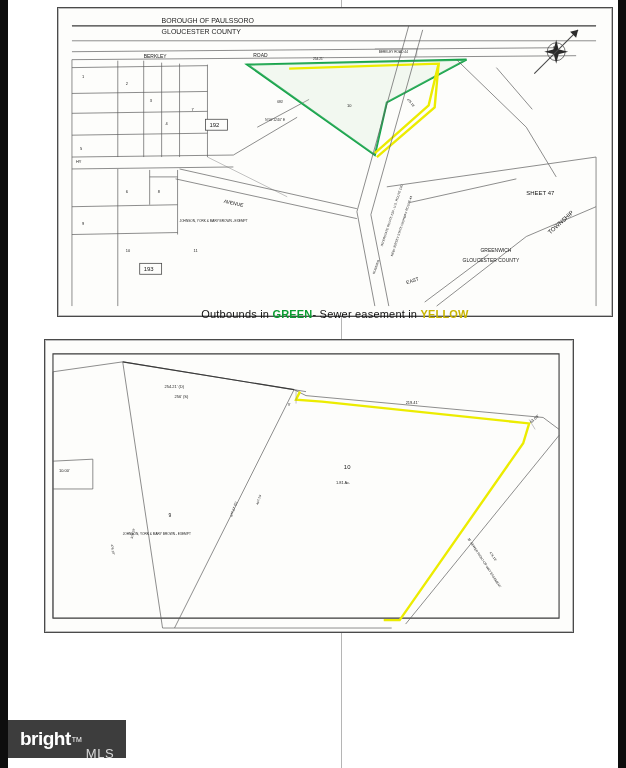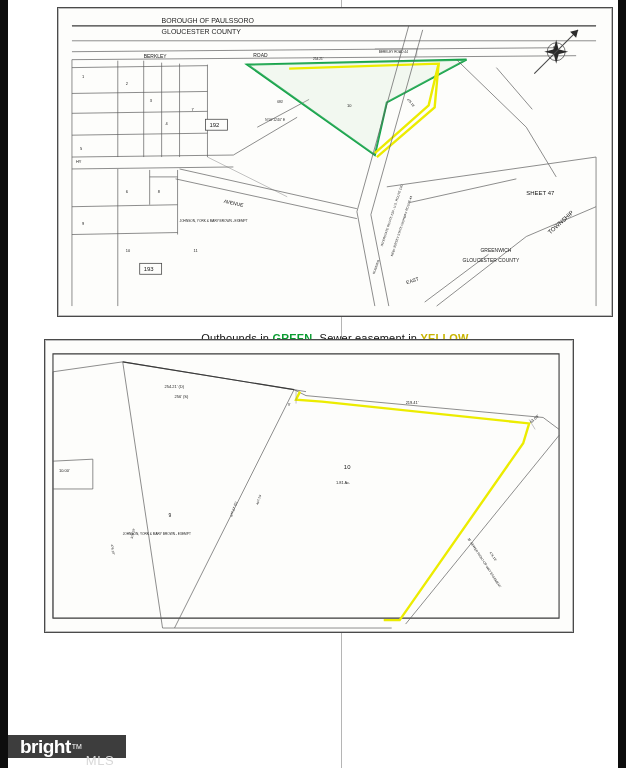--- a/index.html
+++ b/index.html
@@ -47,36 +47,36 @@
   }
   #panel-bottom {
     left: 44px; top: 339px;
     width: 530px; height: 294px;
   }
   .panel svg { display: block; width: 100%; height: 100%; }
 
   
   #caption {
     position: absolute;
-    left: 57px; top: 332px;
+    left: 57px; top: 308px;
     width: 556px;
     text-align: center;
     font-size: 11px;
     color: #111;
     letter-spacing: .2px;
     white-space: nowrap;
   }
   #caption .green { color: #0b9c32; font-weight: bold; }
   #caption .yellow { color: #c8b400; font-weight: bold; }
 
   
   #watermark {
     position: absolute;
     left: 8px; bottom: 10px;
-    width: 118px; height: 23px;
+    width: 118px; height: 38px;
     background: #3d3d3d;
     display: flex;
     align-items: center;
     justify-content: center;
     gap: 4px;
   }
   #watermark .wm-bright {
     color: #ffffff;
     font-size: 19px;
     font-weight: bold;

